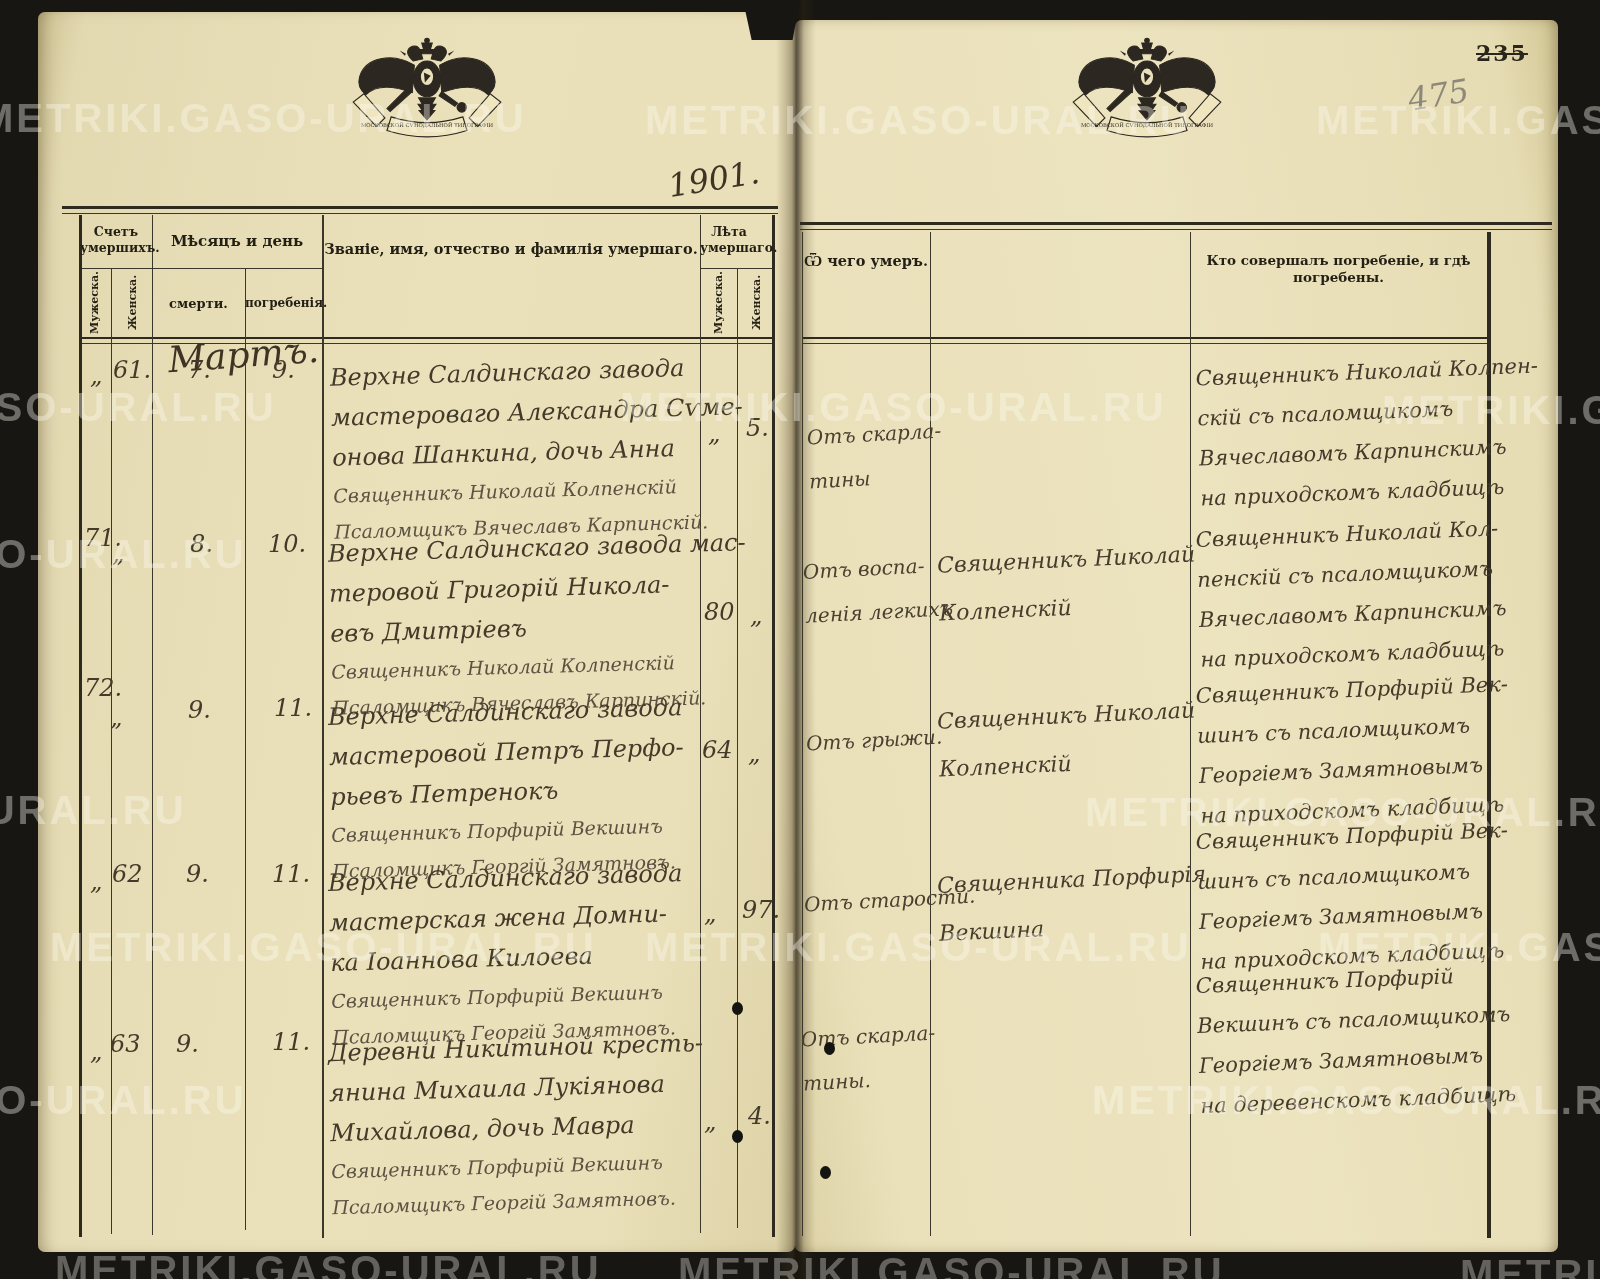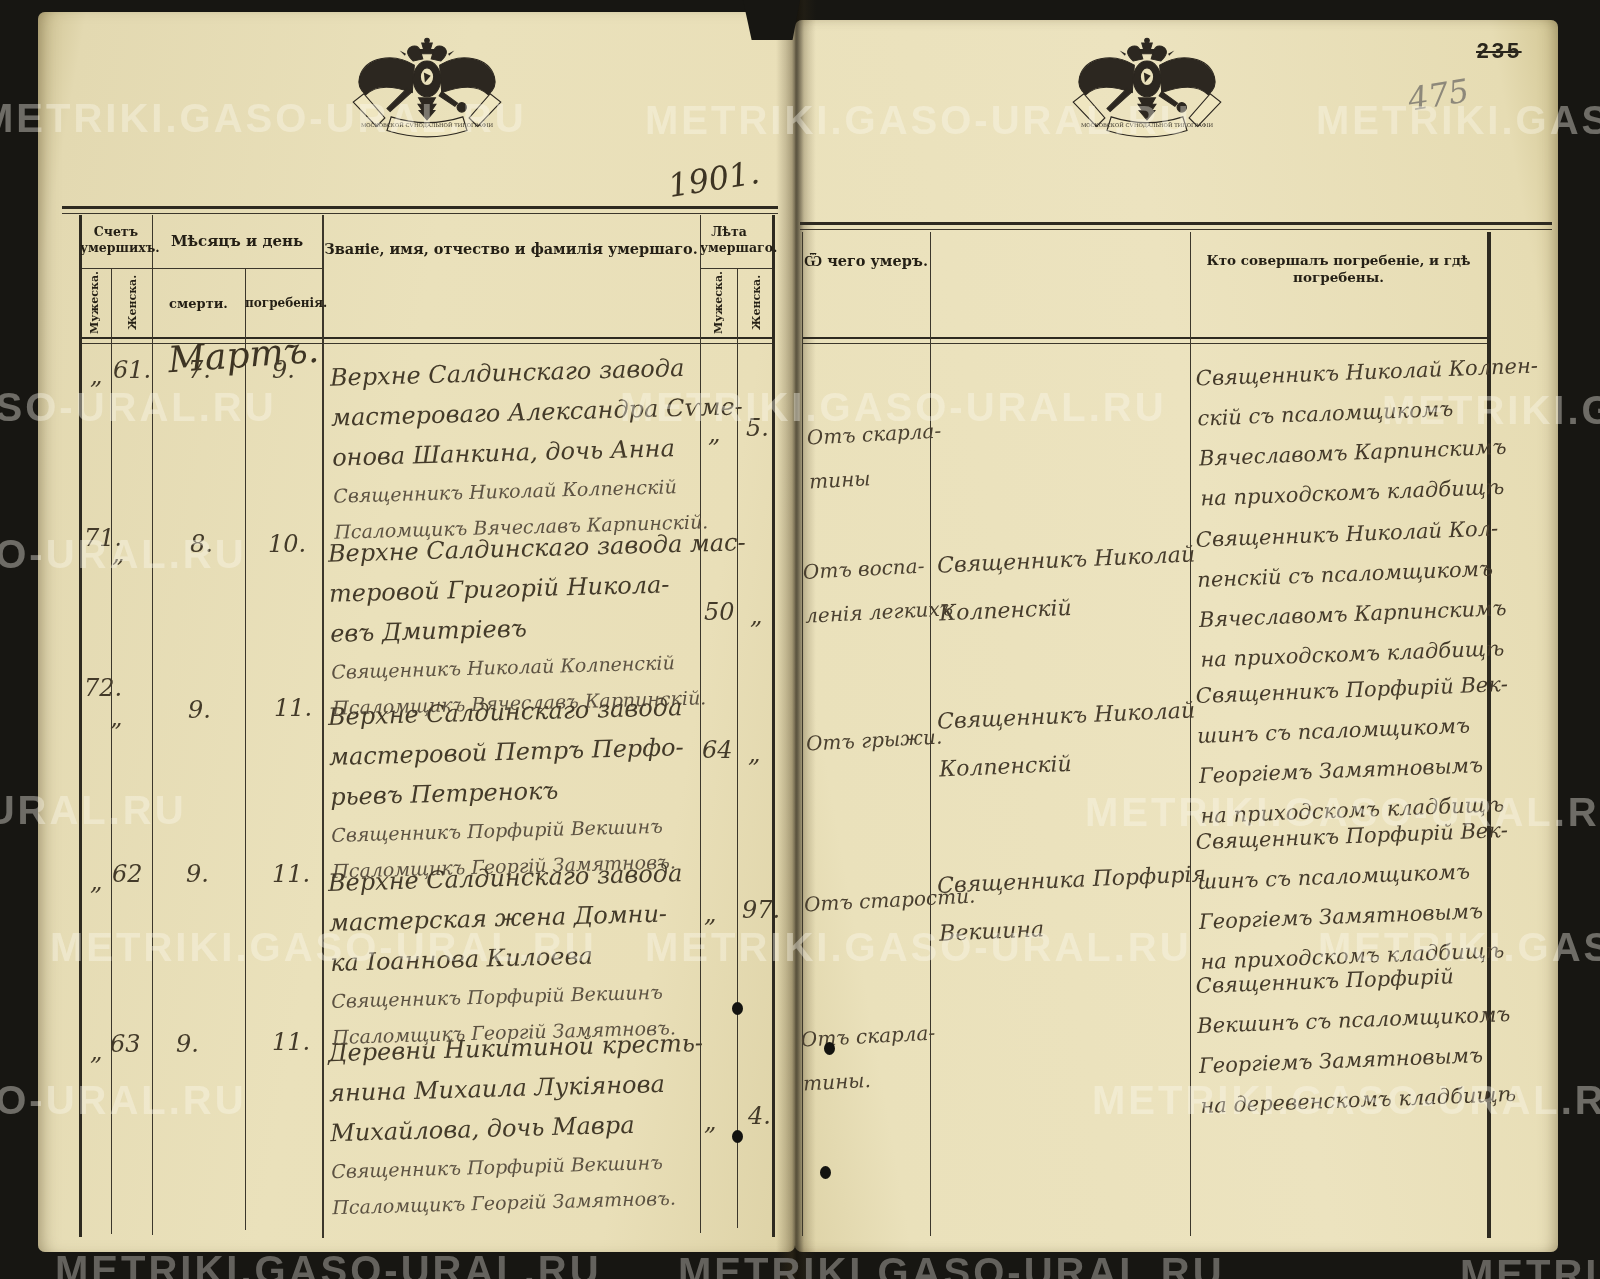--- a/index.html
+++ b/index.html
@@ -103,21 +103,21 @@
     <g fill="#efe6c0" stroke="#2c2720" stroke-width="1.1">
       <path d="M5 62 L27 85 L35 77 L15 54 Z"></path>
       <path d="M145 62 L123 85 L115 77 L135 54 Z"></path>
       <path d="M37 89 Q75 101 113 89 L109 76 Q75 87 41 76 Z"></path>
     </g>
     <text x="75" y="86" text-anchor="middle" font-size="5" fill="#2c2720">МОСКОВСКОЙ СѴНОДАЛЬНОЙ ТИПОГРАФІИ</text>
   </svg>
 
   <div class="hw year-hw" style="left:668px;top:160px;">1901.</div>
 
-  <div class="print pageno" style="left:1476px;top:40px;font-family:Liberation Mono, monospace;">235</div>
+  <div class="print pageno" style="left:1476px;top:40px;">235</div>
   <div class="hw pencil" style="left:1408px;top:76px;">475</div>
 
   <div class="hl thick" style="left:62px;top:206px;width:716px;height:3px;"></div>
   <div class="hl" style="left:62px;top:213px;width:716px;"></div>
   <div class="hl" style="left:80px;top:268px;width:242px;"></div>
   <div class="hl" style="left:700px;top:268px;width:75px;"></div>
   <div class="hl thick" style="left:80px;top:337px;width:695px;height:2px;"></div>
   <div class="hl" style="left:80px;top:343px;width:695px;"></div>
   <div class="vl thick" style="left:79px;top:215px;height:1022px;width:3px;"></div>
   <div class="vl" style="left:111px;top:268px;height:966px;"></div>
@@ -171,21 +171,21 @@
   <div class="hw num" style="left:112px;top:540px;">„</div>
   <div class="hw num" style="left:190px;top:530px;">8.</div>
   <div class="hw num" style="left:268px;top:530px;">10.</div>
   <div class="hw hw-block entry" style="left:330px;top:528px;">
     <div>Верхне Салдинскаго завода мас-</div>
     <div>теровой Григорій Никола-</div>
     <div>евъ Дмитріевъ</div>
     <div class="clergy">Священникъ Николай Колпенскій</div>
     <div class="clergy">Псаломщикъ Вячеславъ Карпинскій.</div>
   </div>
-  <div class="hw num" style="left:704px;top:598px;">50</div>
+  <div class="hw num" style="left:704px;top:598px;">80</div>
   <div class="hw num" style="left:750px;top:602px;">„</div>
 
   <div class="hw num" style="left:84px;top:674px;">72.</div>
   <div class="hw num" style="left:110px;top:704px;">„</div>
   <div class="hw num" style="left:188px;top:696px;">9.</div>
   <div class="hw num" style="left:274px;top:694px;">11.</div>
   <div class="hw hw-block entry" style="left:330px;top:692px;">
     <div>Верхне Салдинскаго завода</div>
     <div>мастеровой Петръ Перфо-</div>
     <div>рьевъ Петренокъ</div>

